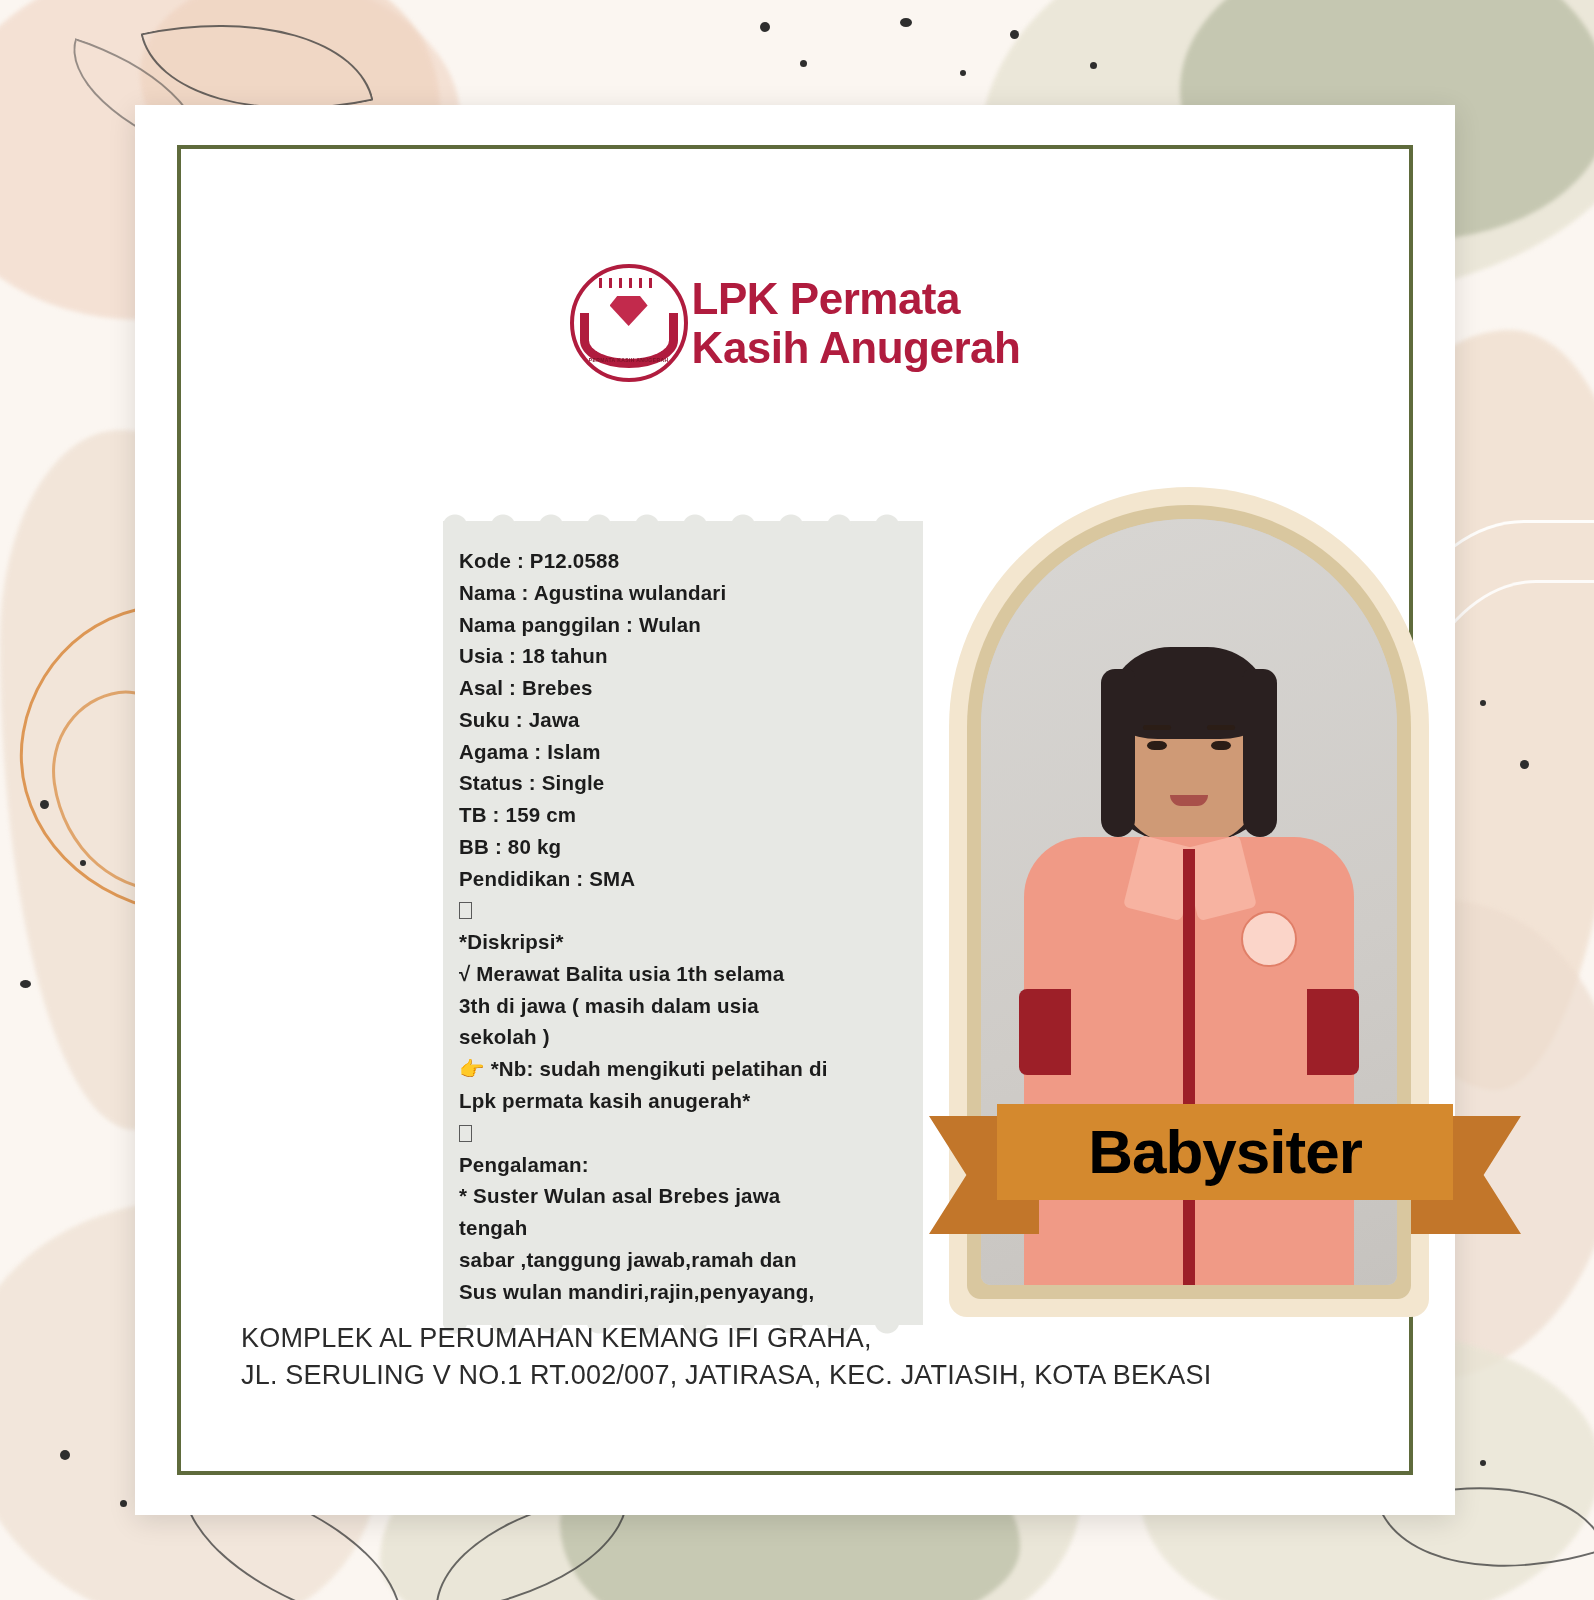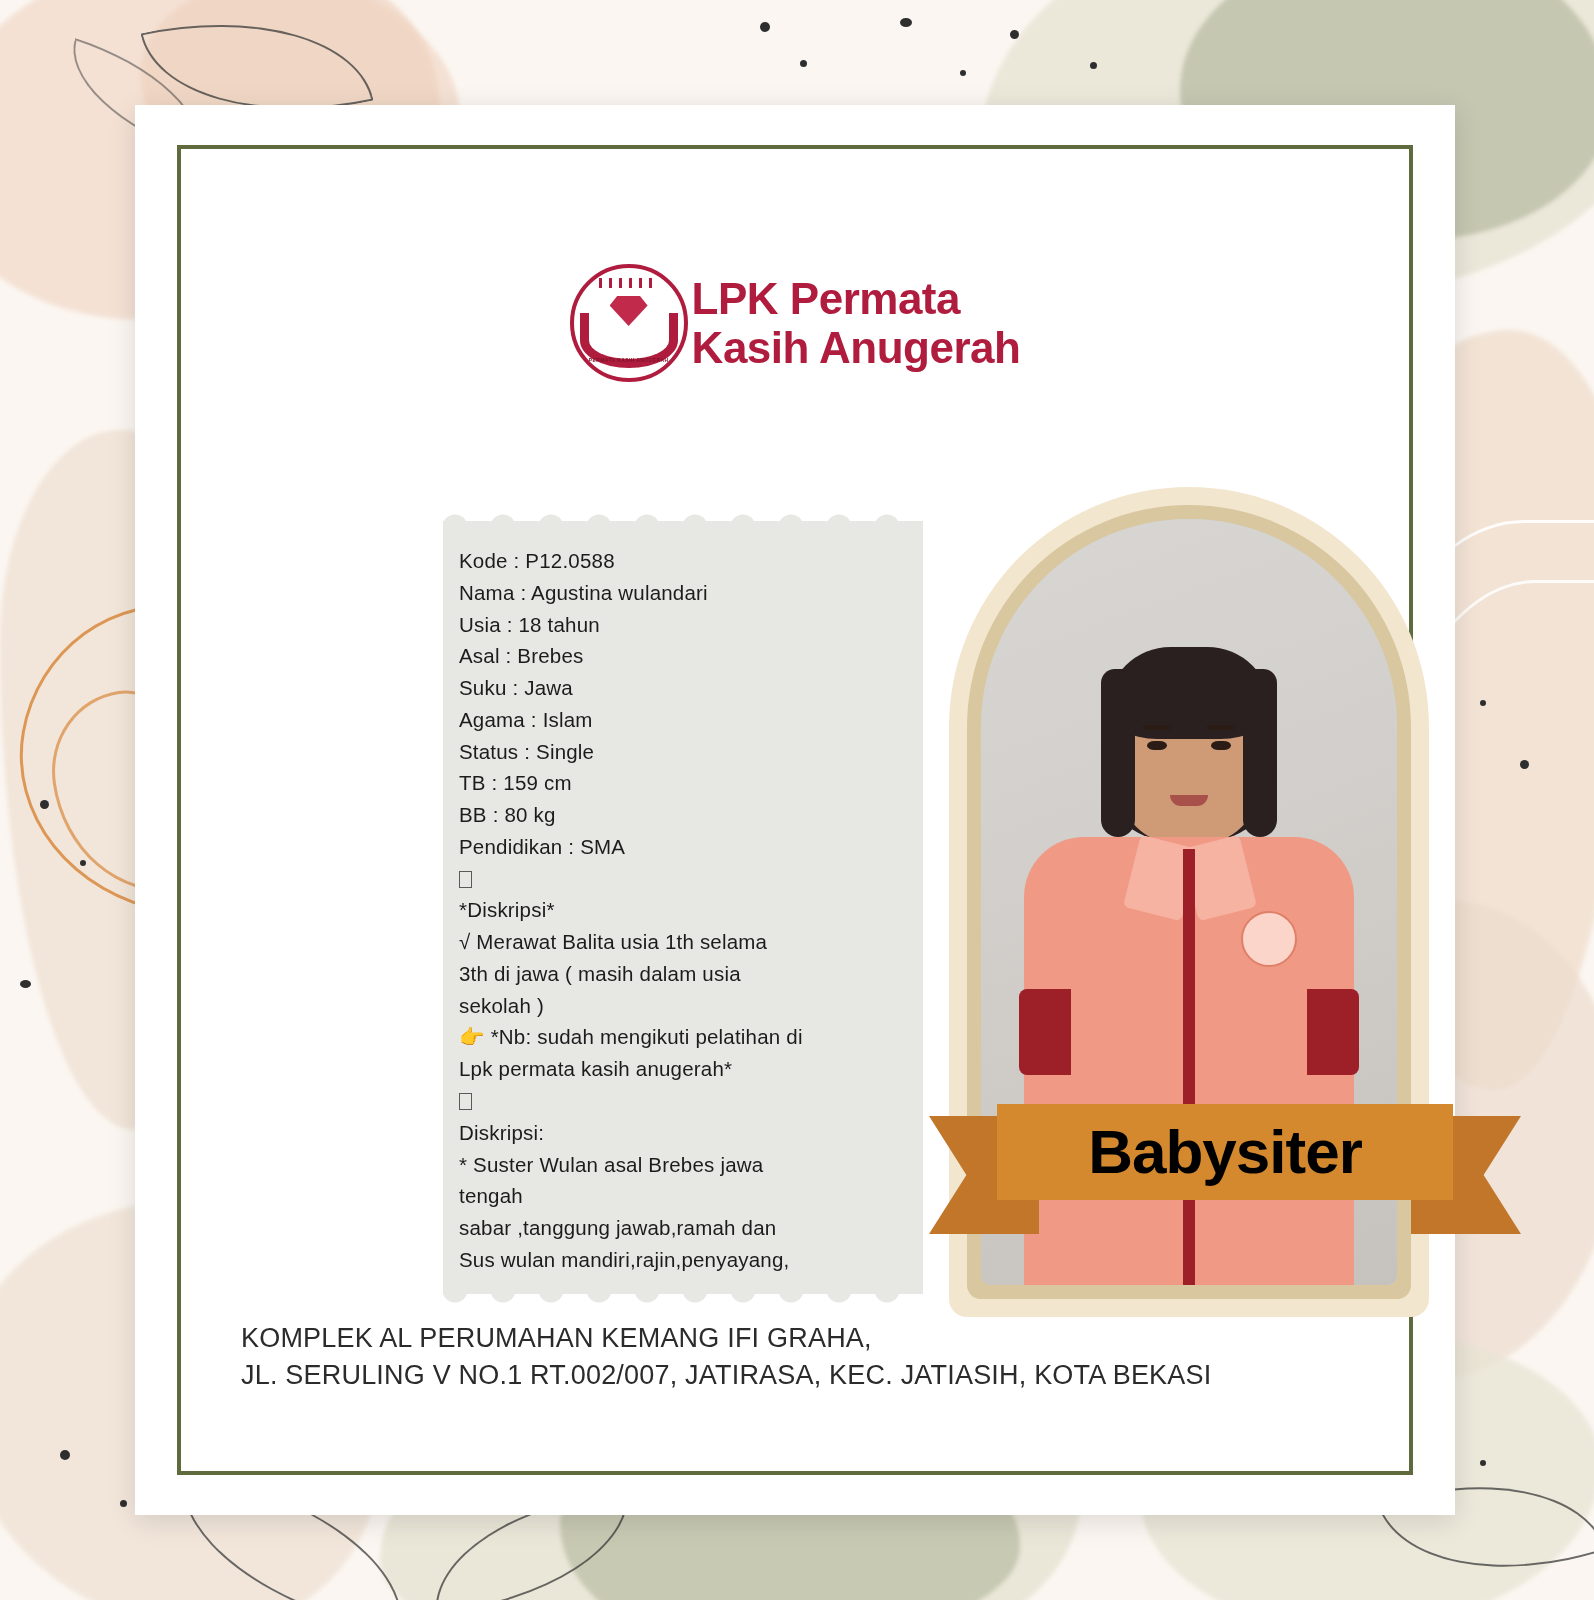--- a/index.html
+++ b/index.html
@@ -194,21 +194,21 @@
     content: "";
     position: absolute;
     left: 0; right: 0; bottom: -12px;
     height: 16px;
     background:
       radial-gradient(circle at 12px 0px, #e7e8e4 12px, transparent 13px) repeat-x;
     background-size: 48px 20px;
   }
   .info-line {
     font-size: 20.5px;
-    font-weight: normal;
+    font-weight: bold;
     color: #1c1c1c;
     line-height: 1.55;
     letter-spacing: .2px;
   }
   .tofu {
     display: inline-block;
     width: 11px;
     height: 15px;
     border: 1.5px solid #5a5a5a;
     vertical-align: -2px;
@@ -370,37 +370,38 @@
       </div>
       <div class="brand">
         <div>LPK Permata</div>
         <div>Kasih Anugerah</div>
       </div>
     </div>
 
     <div class="info-card">
       <div class="info-line">Kode : P12.0588</div>
       <div class="info-line">Nama : Agustina wulandari</div>
+      <div class="info-line">Nama panggilan : Wulan</div>
       <div class="info-line">Usia :  18 tahun</div>
       <div class="info-line">Asal : Brebes</div>
       <div class="info-line">Suku : Jawa</div>
       <div class="info-line">Agama : Islam</div>
       <div class="info-line">Status : Single</div>
       <div class="info-line">TB : 159 cm</div>
       <div class="info-line">BB : 80 kg</div>
       <div class="info-line">Pendidikan : SMA</div>
       <div class="info-line"><span class="tofu"></span></div>
       <div class="info-line">*Diskripsi*</div>
       <div class="info-line">√ Merawat Balita usia 1th selama</div>
       <div class="info-line">3th di jawa ( masih dalam usia</div>
       <div class="info-line">sekolah )</div>
       <div class="info-line"><span class="hand-emoji">👉</span> <span>*Nb: sudah mengikuti pelatihan di</span></div>
       <div class="info-line">Lpk permata kasih anugerah*</div>
       <div class="info-line"><span class="tofu"></span></div>
-      <div class="info-line">Diskripsi:</div>
+      <div class="info-line">Pengalaman:</div>
       <div class="info-line">*  Suster Wulan asal Brebes jawa</div>
       <div class="info-line">tengah</div>
       <div class="info-line">sabar ,tanggung jawab,ramah dan</div>
       <div class="info-line">Sus wulan  mandiri,rajin,penyayang,</div>
     </div>
 
     <div class="photo-frame">
       <div class="arch-outer"></div>
       <div class="arch-mid"></div>
       <div class="arch-inner">

